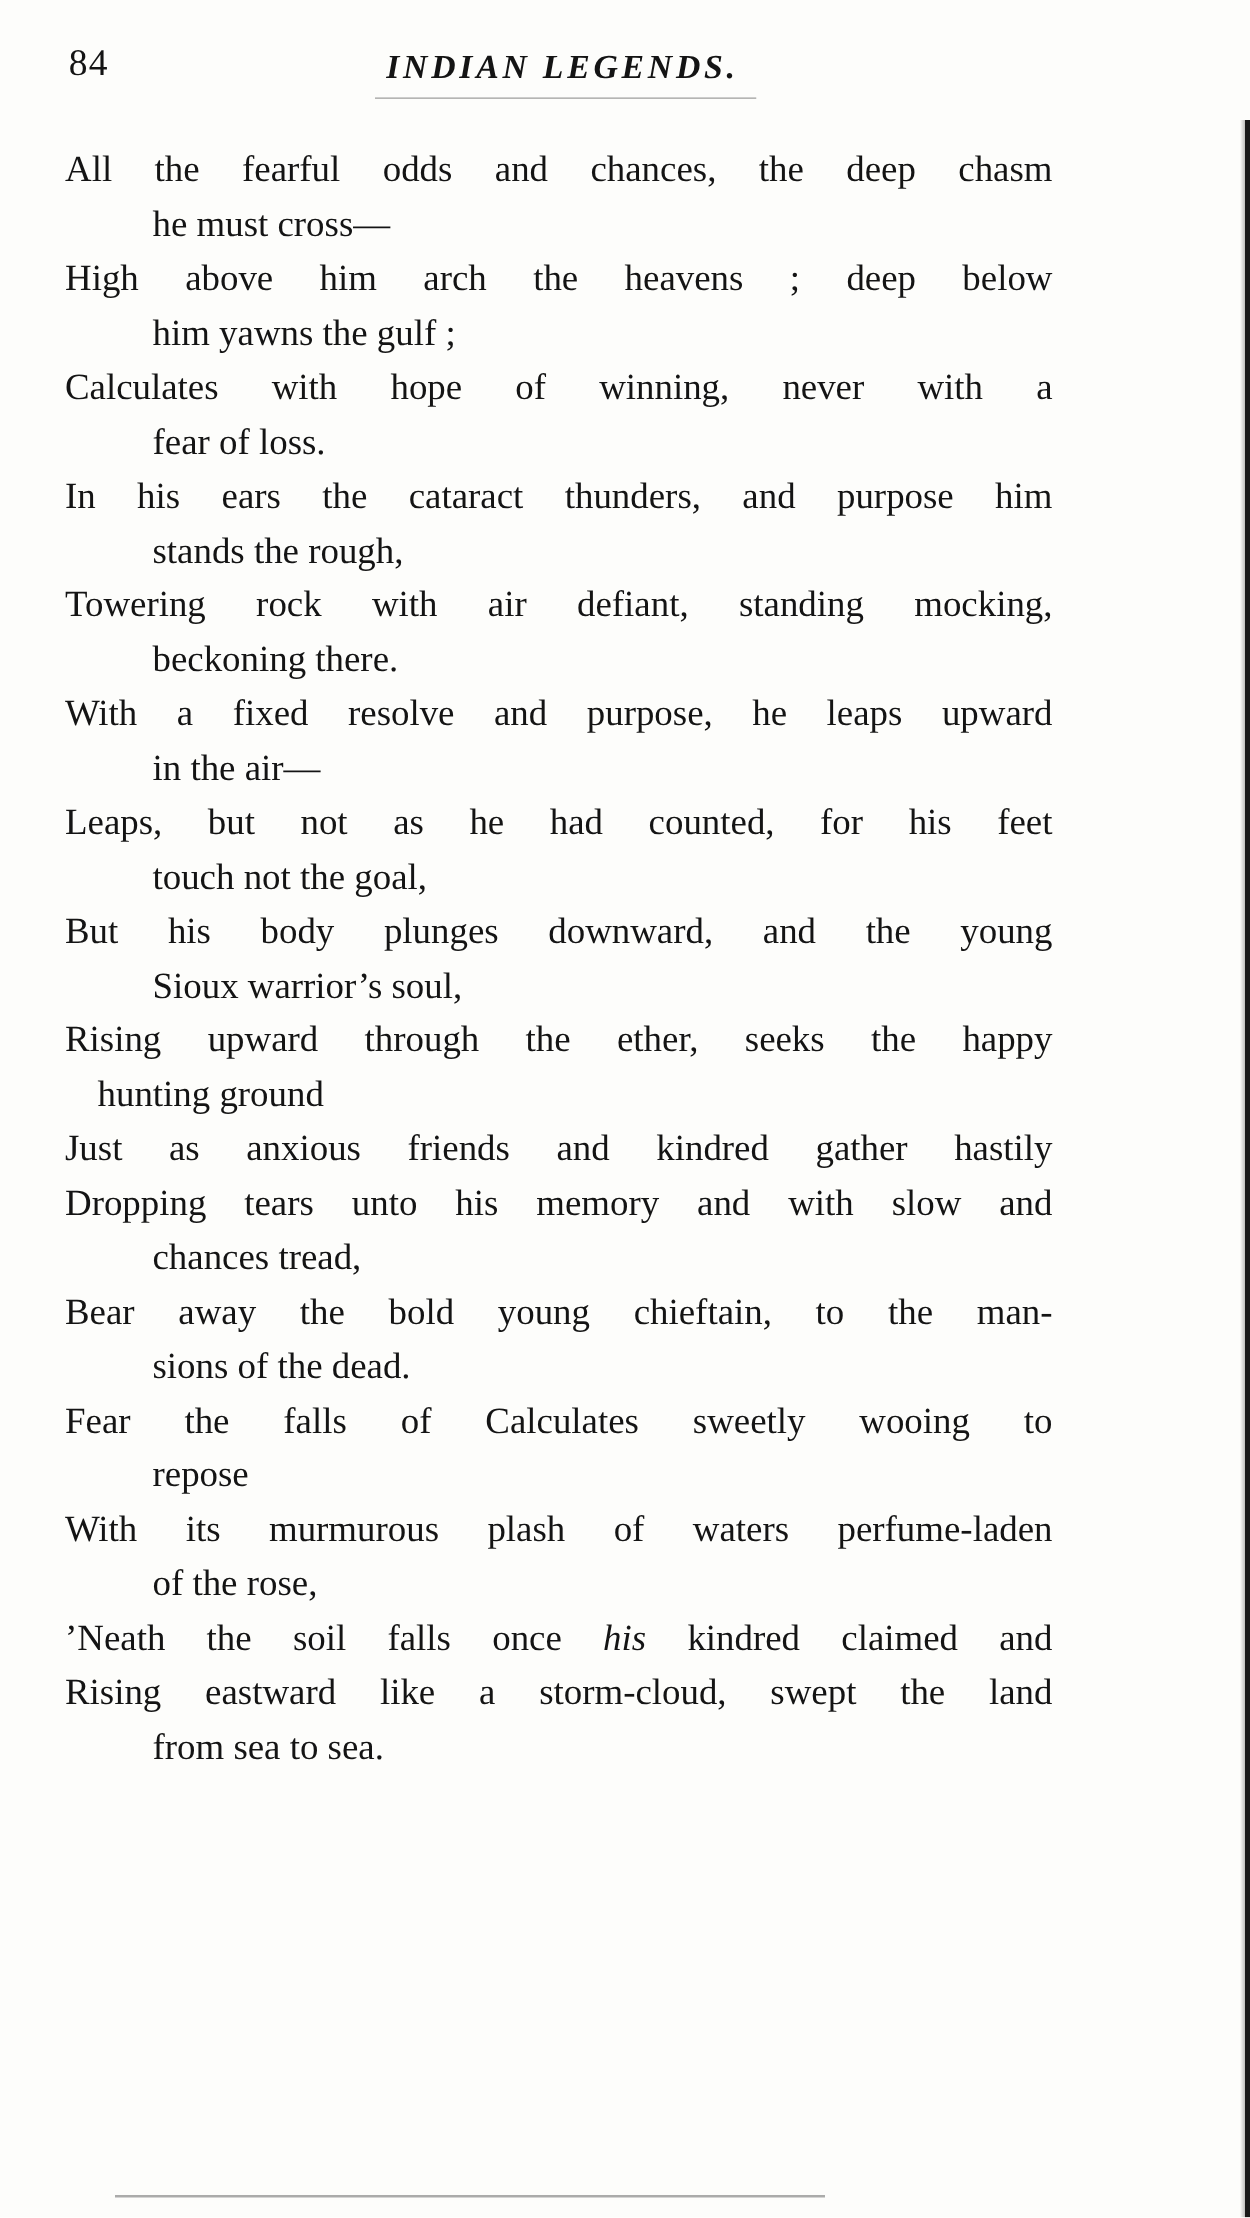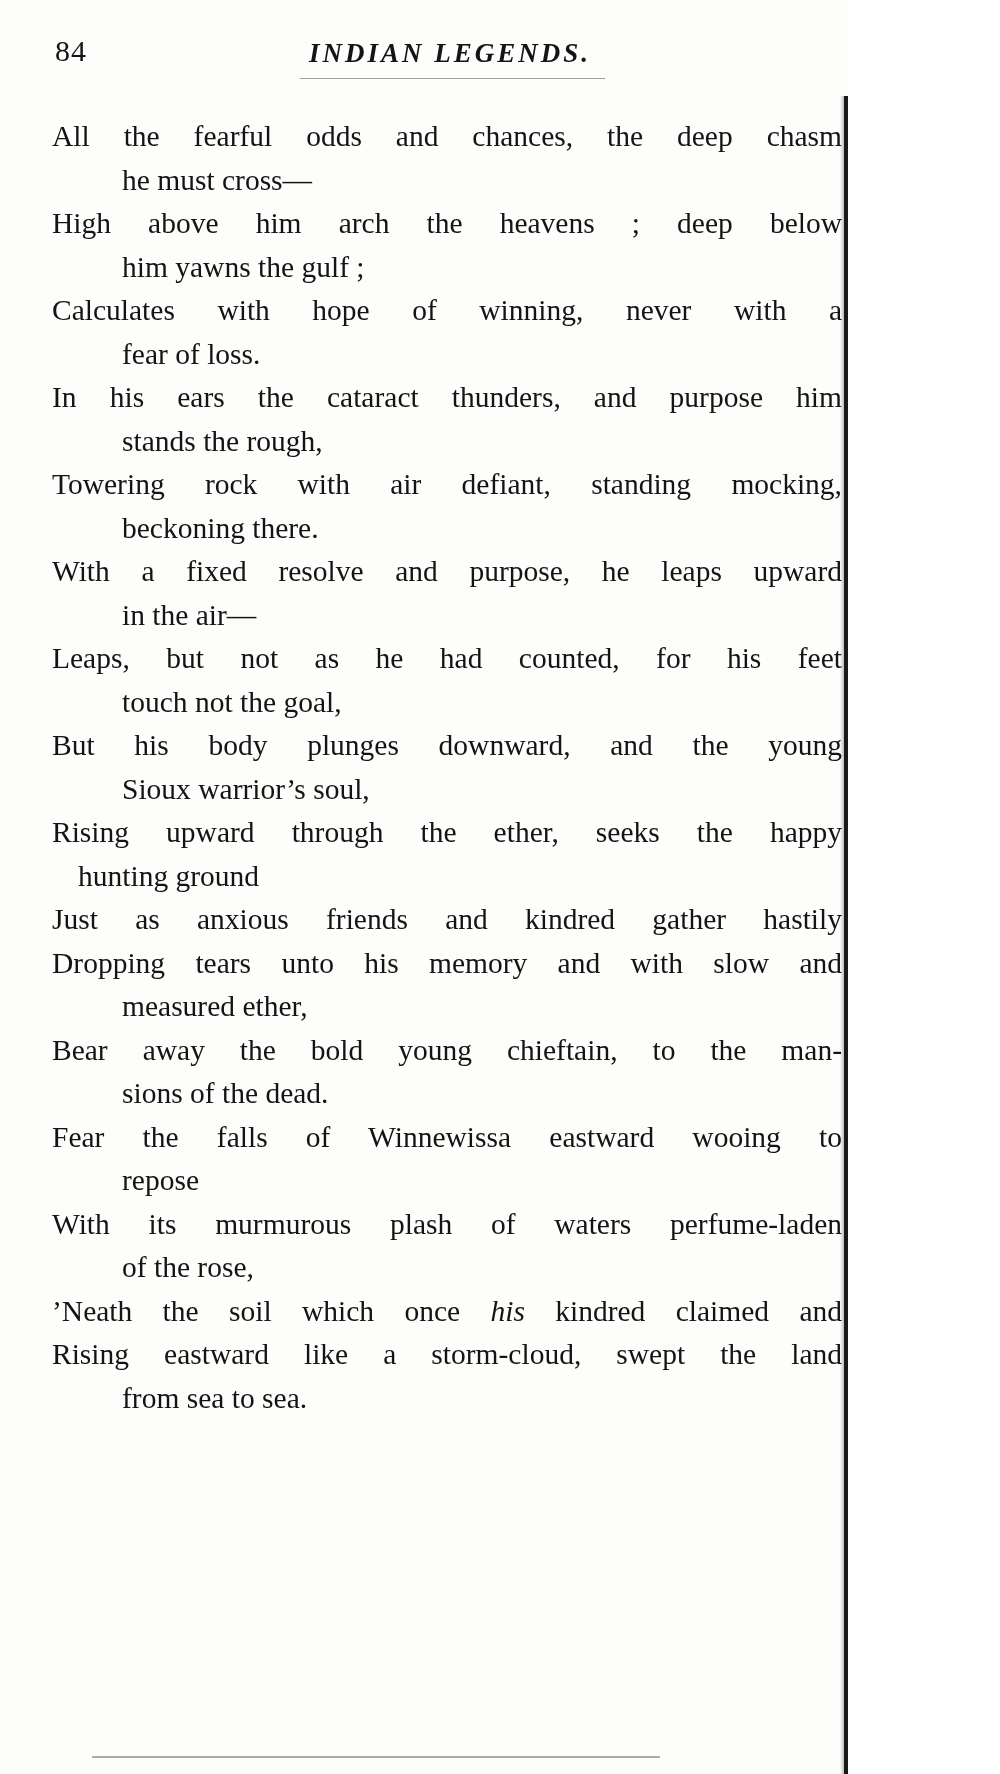--- a/index.html
+++ b/index.html
@@ -2,21 +2,21 @@
 <html><head>
 <meta charset="utf-8">
 <style>
   html, body {
     margin: 0;
     padding: 0;
     background: #ffffff;
   }
   .page {
     position: relative;
-    width: 848px;
+    width: 1000px;
     height: 1774px;
     background: #fdfdfb;
     font-family: "Liberation Serif", serif;
     color: #141414;
     overflow: hidden;
   }
   .page-num {
     position: absolute;
     top: 34px;
     left: 55px;
@@ -132,36 +132,36 @@
       </div>
       <div class="poem-line">
         <div class="main"><span>Rising upward through the ether, seeks the happy</span></div>
         <div class="cont small"><span>hunting ground</span></div>
       </div>
       <div class="poem-line">
         <div class="main"><span>Just as anxious friends and kindred gather hastily</span></div>
       </div>
       <div class="poem-line">
         <div class="main"><span>Dropping tears unto his memory and with slow and</span></div>
-        <div class="cont"><span>measured ether,</span></div>
+        <div class="cont"><span>chances tread,</span></div>
       </div>
       <div class="poem-line">
         <div class="main"><span>Bear away the bold young chieftain, to the man-</span></div>
         <div class="cont"><span>sions of the dead.</span></div>
       </div>
       <div class="poem-line">
-        <div class="main"><span>Fear the falls of Winnewissa eastward wooing to</span></div>
+        <div class="main"><span>Fear the falls of Calculates sweetly wooing to</span></div>
         <div class="cont"><span>repose</span></div>
       </div>
       <div class="poem-line">
         <div class="main"><span>With its murmurous plash of waters perfume-laden</span></div>
         <div class="cont"><span>of the rose,</span></div>
       </div>
       <div class="poem-line">
-        <div class="main"><span>’Neath the soil which once </span><em>his</em><span> kindred claimed and</span></div>
+        <div class="main"><span>’Neath the soil falls once </span><em>his</em><span> kindred claimed and</span></div>
       </div>
       <div class="poem-line">
         <div class="main"><span>Rising eastward like a storm-cloud, swept the land</span></div>
         <div class="cont"><span>from sea to sea.</span></div>
       </div>
     </div>
 
   <div class="scan-edge-fade"></div>
   <div class="scan-edge-right"></div>
   <div class="scan-line-bottom"></div>

